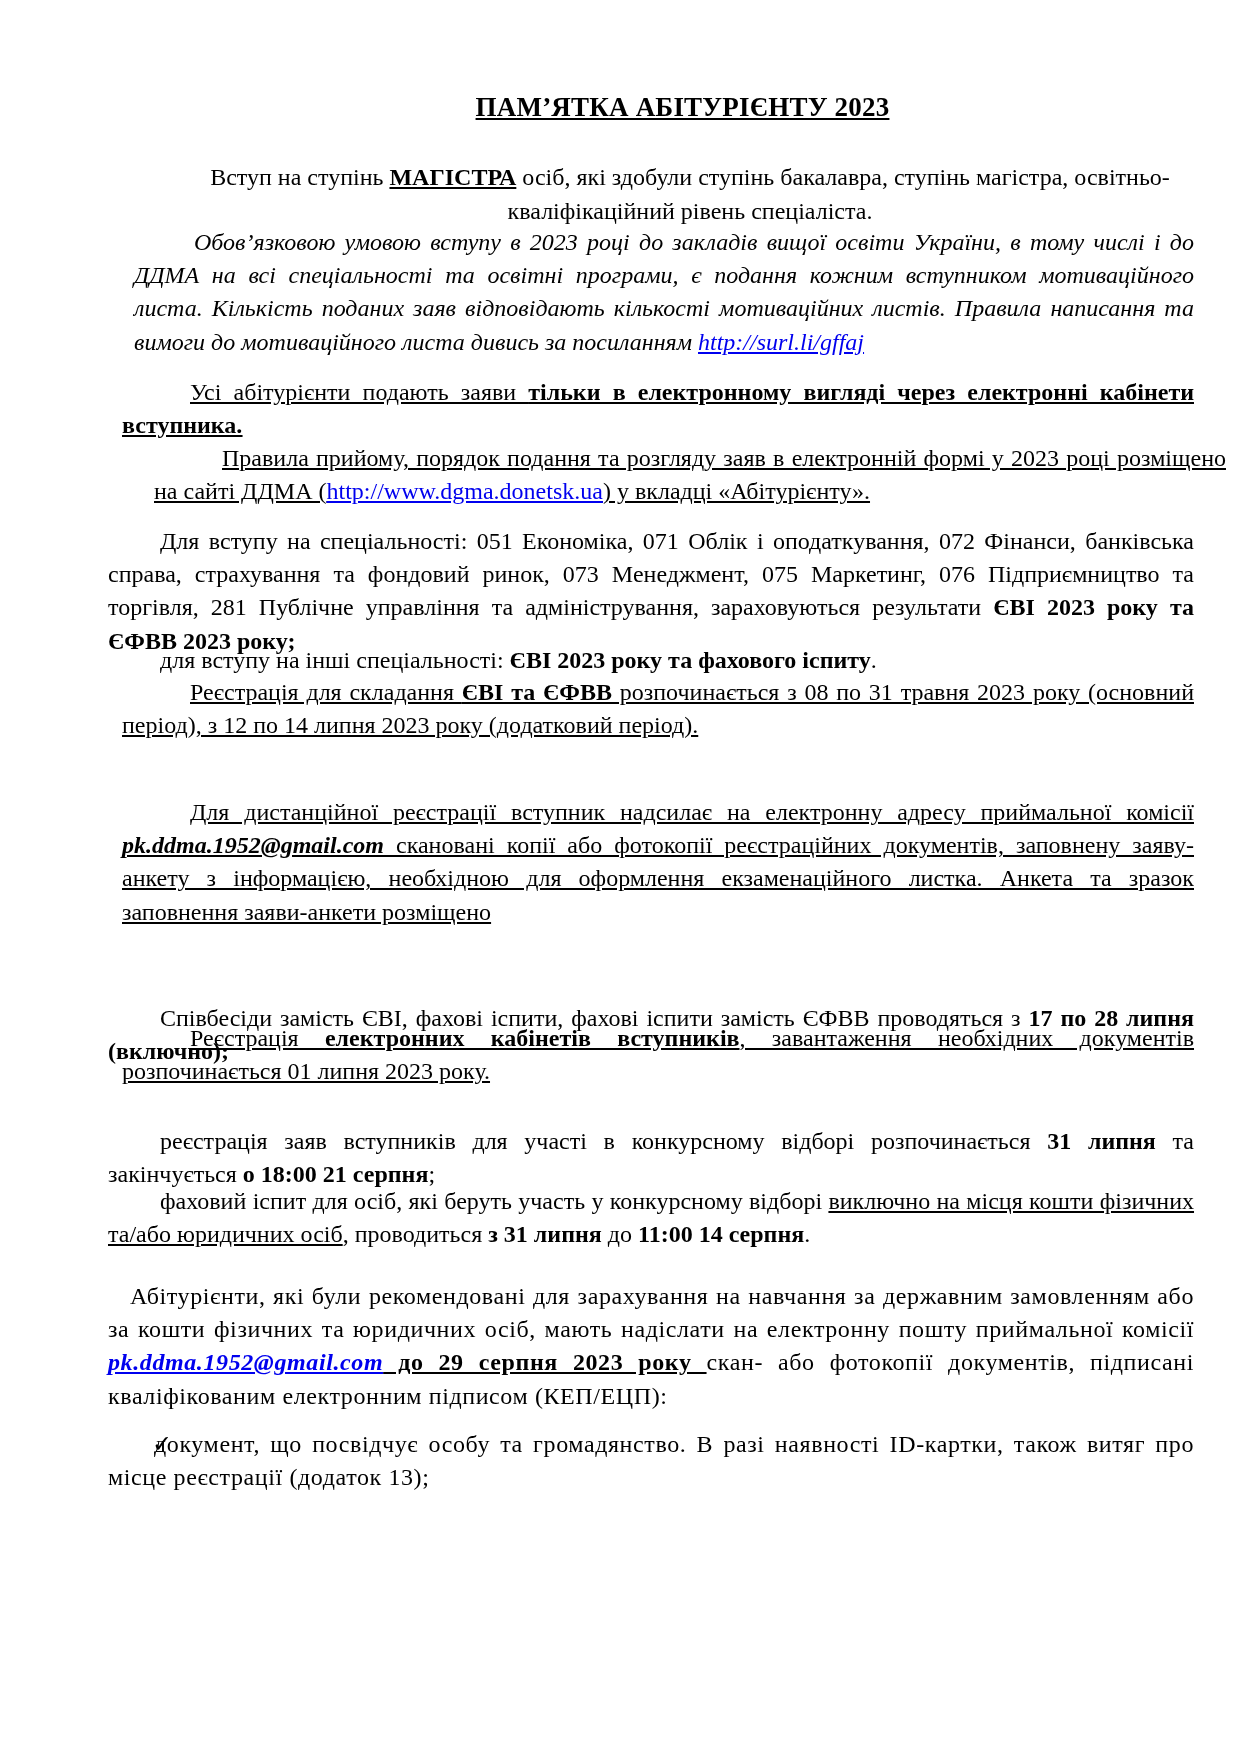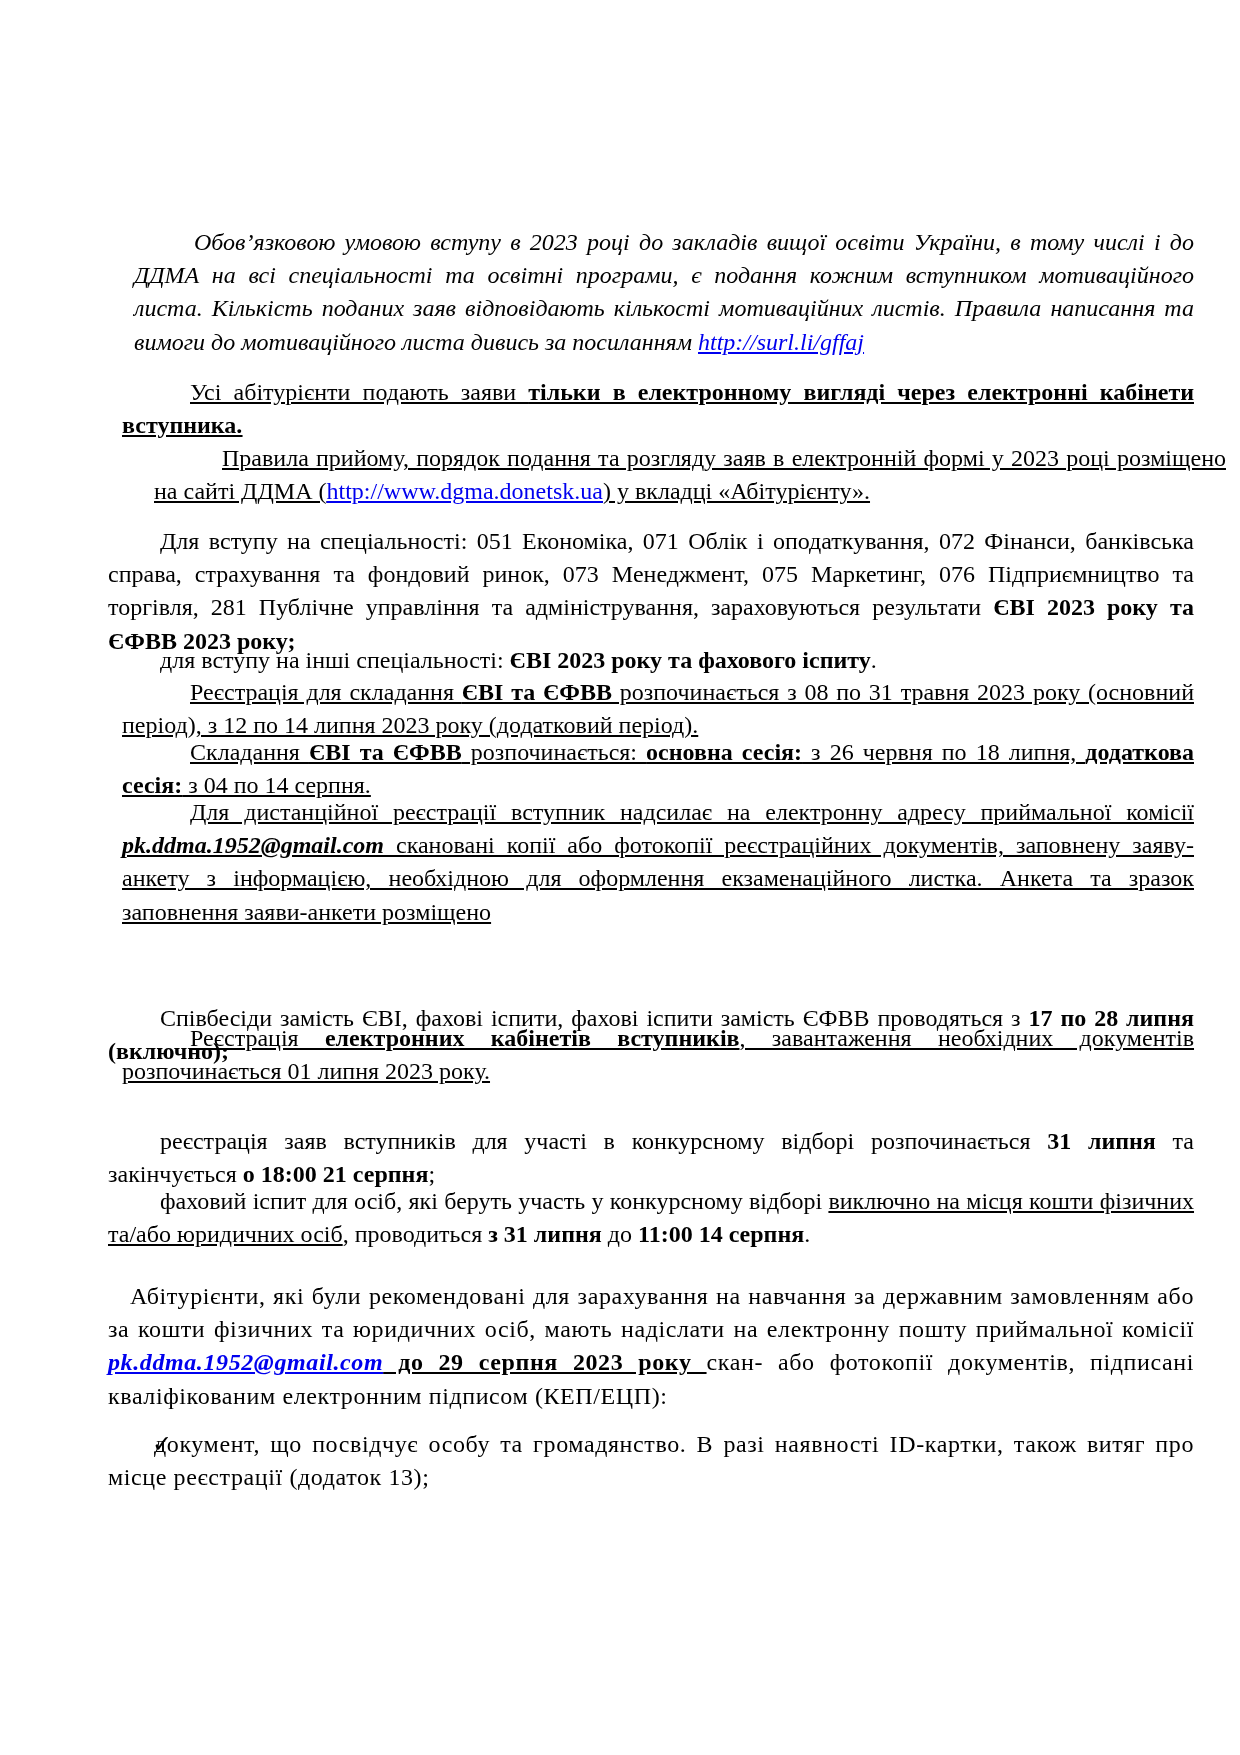--- a/index.html
+++ b/index.html
@@ -26,21 +26,25 @@
   .email-black { font-weight:bold; font-style:italic; text-decoration:underline; color:#000; }
   .email-blue { font-weight:bold; font-style:italic; text-decoration:underline; color:#0000ee; }
   .check { display:inline-block; width:24px; }
   .u { text-decoration:underline; }
 </style>
 </head>
 <body>
 
 <div class="page">
 
+  <div class="title"><span>ПАМ’ЯТКА АБІТУРІЄНТУ 2023</span></div>
 
+  <div class="subtitle">
+    <span>Вступ на ступінь </span><b class="u">МАГІСТРА</b><span> осіб, які здобули ступінь бакалавра, ступінь магістра, освітньо-кваліфікаційний рівень спеціаліста.</span>
+  </div>
 
   <div class="para w1 indent1 last-line-left" style="top:226px;">
     <span>Обов’язковою умовою вступу в 2023 році до закладів вищої освіти України, в тому числі і до ДДМА на всі спеціальності та освітні програми, є подання кожним вступником мотиваційного листа. Кількість поданих заяв відповідають кількості мотиваційних листів. Правила написання та вимоги до мотиваційного листа дивись за посиланням </span><a class="link" href="#">http://surl.li/gffaj</a>
   </div>
 
   <div class="para w2 indent2 last-line-left" style="top:376px;">
     <span>Усі абітурієнти подають заяви </span><b class="u">тільки в електронному вигляді через електронні кабінети вступника.</b>
   </div>
 
   <div class="para w2 indent2 last-line-left" style="top:442px;margin-left:32px;">
@@ -52,23 +56,20 @@
   </div>
 
   <div class="para w3 indent3 last-line-left" style="top:644px;">
     <span>для вступу на інші спеціальності: </span><b>ЄВІ 2023 року та фахового іспиту</b><span>.</span>
   </div>
 
   <div class="para w2 indent2 last-line-left" style="top:676px;">
     <span>Реєстрація для складання </span><b>ЄВІ та ЄФВВ</b><span> розпочинається з 08 по 31 травня 2023 року (основний період), з 12 по 14 липня 2023 року (додатковий період).</span>
   </div>
 
-  <div class="para w2 indent2 last-line-left" style="top:736px;">
-    <span>Складання </span><b>ЄВІ та ЄФВВ</b><span> розпочинається: </span><b>основна сесія:</b><span> з 26 червня по 18 липня, </span><b>додаткова сесія:</b><span> з 04 по 14 серпня.</span>
-  </div>
 
   <div class="para w2 indent2 last-line-left" style="top:796px;">
     <span>Для дистанційної реєстрації вступник надсилає на електронну адресу приймальної комісії </span><a class="email-black" href="#">pk.ddma.1952@gmail.com</a><span> скановані копії або фотокопії реєстраційних документів, заповнену заяву-анкету з інформацією, необхідною для оформлення екзаменаційного листка. Анкета та зразок заповнення заяви-анкети розміщено</span>
   </div>
 
   <div class="para w3 indent3 last-line-left" style="top:1002px;">
     <span>Співбесіди замість ЄВІ, фахові іспити, фахові іспити замість ЄФВВ проводяться з </span><b>17 по 28 липня (включно);</b>
   </div>
 
   <div class="para w2 indent2 last-line-left" style="top:1012px;margin-top:10px;">

